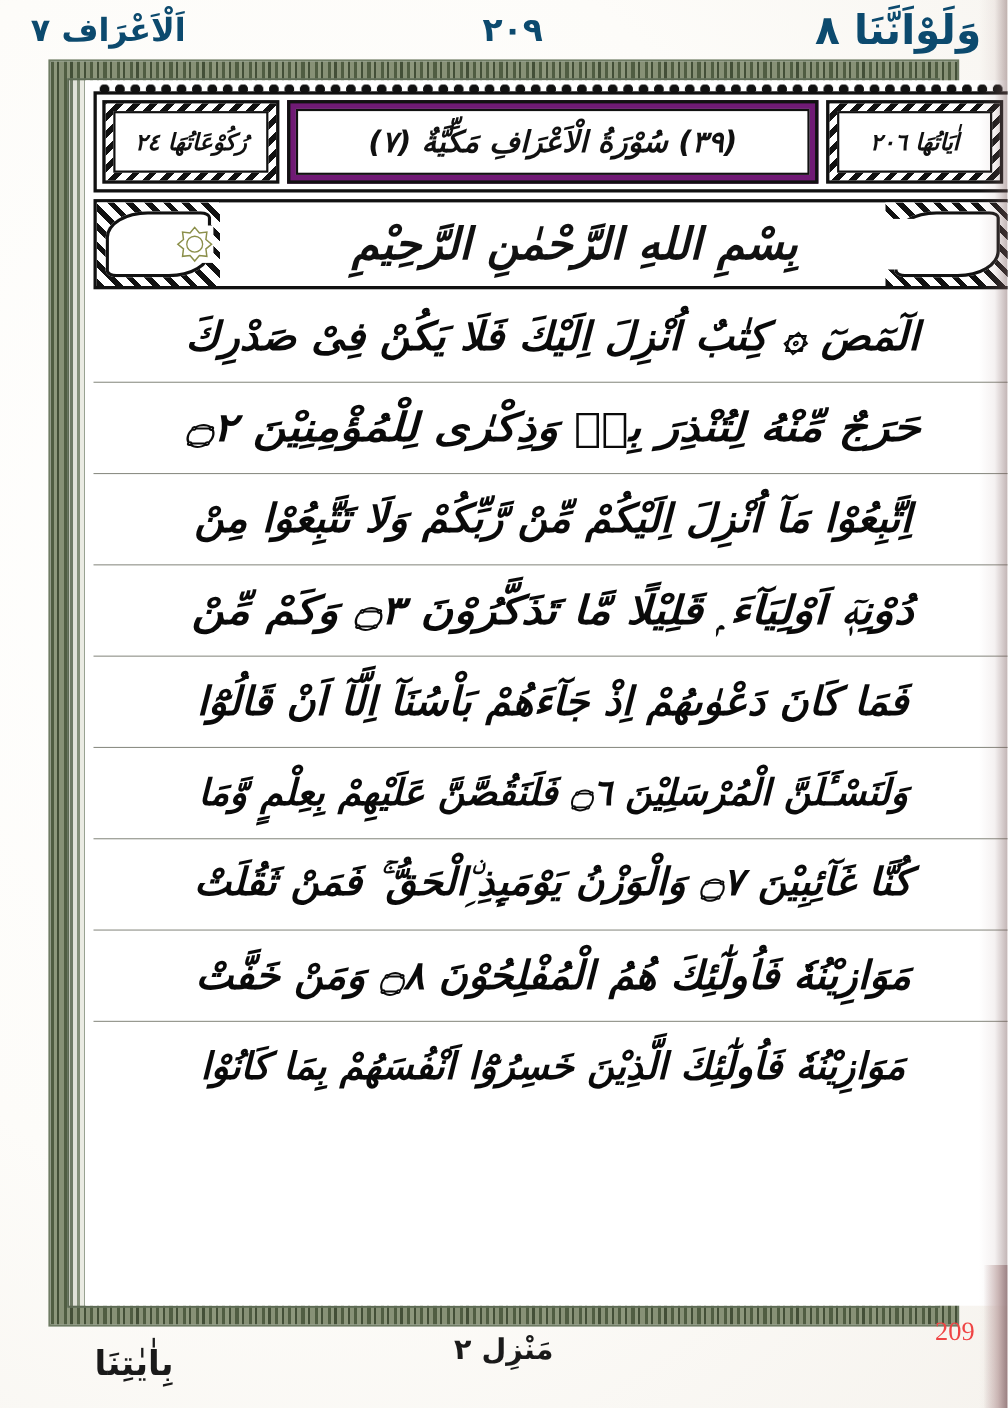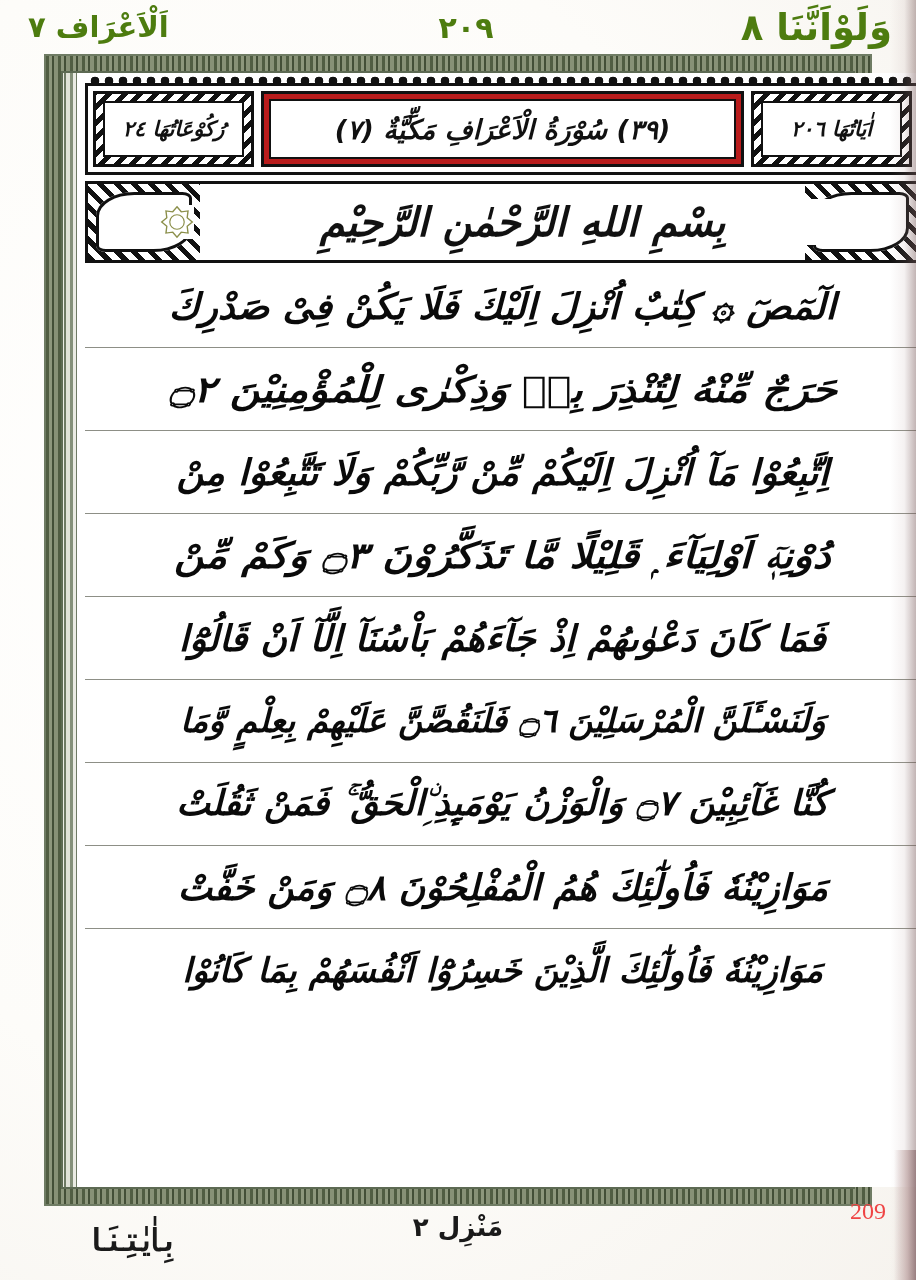--- a/index.html
+++ b/index.html
@@ -40,21 +40,21 @@
   }
 
   
   .runhead {
     position: absolute;
     top: 4px;
     height: 46px;
     display: flex;
     align-items: center;
     font-family: "DejaVu Sans", "Liberation Sans", sans-serif;
-    color: #4d7c0f;
+    color: #0c4a6e;
     direction: rtl;
     white-space: nowrap;
   }
   #runhead-right { right: 24px; font-size: 37px; font-weight: 700; }
   #runhead-center { left: 16px; right: 0; justify-content: center; font-size: 30px; font-weight: 700; }
   #runhead-left { left: 28px; font-size: 29px; font-weight: 700; }
 
   
   #frame-outer {
     position: absolute;
@@ -160,21 +160,21 @@
     direction: rtl;
   }
   .cart-mid {
     position: relative;
     flex: 1;
     border: 3px solid #111;
     margin: 5px 2px;
     display: flex;
     align-items: center;
     justify-content: center;
-    background: #b91c1c;
+    background: #701a75;
     padding-left: 24px;
   }
   .cart-mid-inner {
     position: absolute;
     inset: 5px;
     border: 2px solid #111;
     background: #fff;
     display: flex;
     align-items: center;
     justify-content: center;
@@ -275,21 +275,20 @@
     color: #1a1a1a;
     direction: rtl;
     white-space: nowrap;
     font-family: "DejaVu Sans", "Liberation Sans", sans-serif;
   }
   #catchword {
     left: 86px;
     top: 1222px;
     font-size: 31px;
     font-weight: 700;
-    font-family: Liberation Mono, monospace;
   }
   #manzil {
     left: 0; right: 0;
     top: 1212px;
     text-align: center;
     font-size: 26px;
     font-weight: 700;
   }
   #page-number {
     right: 30px;

